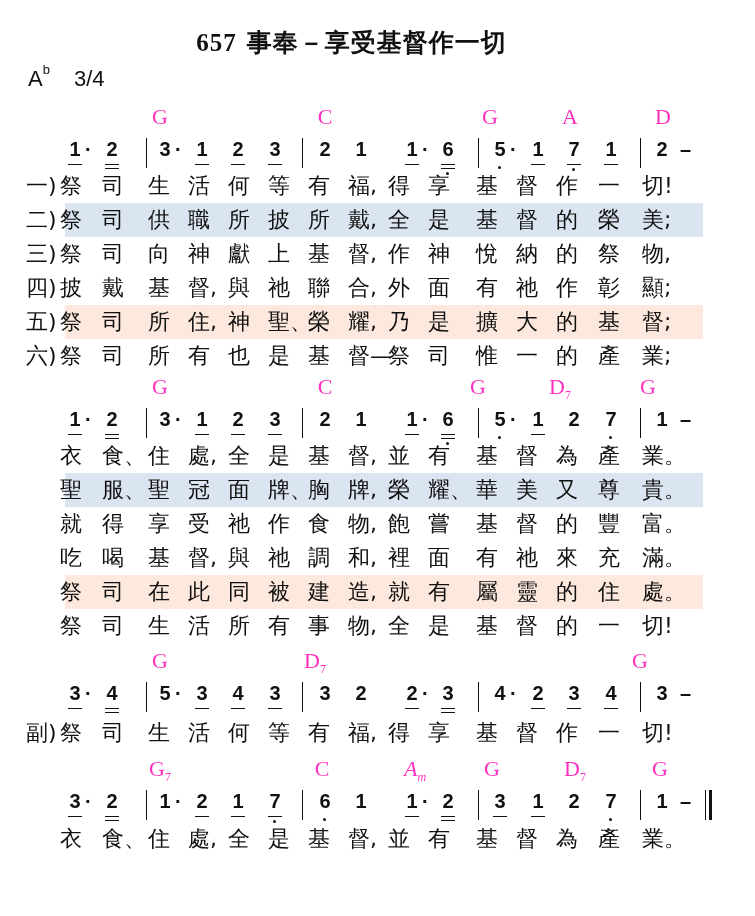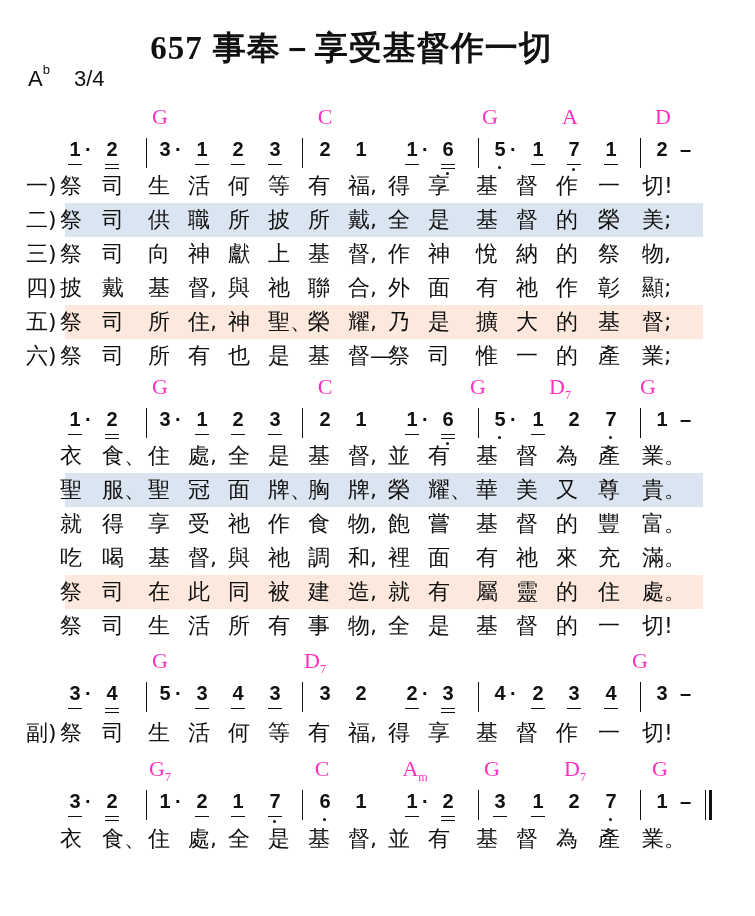--- a/index.html
+++ b/index.html
@@ -1,18 +1,18 @@
 <!DOCTYPE html>
 <html><head>
 <meta charset="utf-8">
 <style>
   html,body{margin:0;padding:0;background:#fff;}
   body{width:755px;height:916px;position:relative;overflow:hidden;font-family:"DejaVu Serif","Liberation Serif",serif;color:#111;}
   .abs{position:absolute;}
-  .title{left:0;width:638px;top:26px;text-align:center;font-size:33px;font-weight:bold;padding-left:65px;box-sizing:border-box;letter-spacing:1px;}
+  .title{left:0;width:638px;top:26px;text-align:center;font-size:25px;font-weight:bold;padding-left:65px;box-sizing:border-box;letter-spacing:1px;}
   .title .num{font-family:"Liberation Serif",serif;font-weight:bold;margin-right:10px;}
   .key{left:28px;top:66px;font-family:Liberation Sans, sans-serif;font-size:22px;}
   .key sup{font-size:13px;position:relative;top:-4px;}
   .key .meter{margin-left:24px;}
   .chord{font-family:"Liberation Serif",serif;font-size:22px;color:#ff2fbf;transform:translateX(-50%);}
   .chord sub{font-size:12px;}
   .note{font-family:"Liberation Sans",sans-serif;font-weight:bold;font-size:20px;width:14px;text-align:center;transform:translateX(-50%);height:38px;}
   .note .d{position:absolute;left:17px;top:0;font-weight:bold;}
   .note .u1{position:absolute;left:0;width:14px;top:26px;border-top:1.6px solid #111;}
   .note .u2{position:absolute;left:0;width:14px;top:30px;border-top:1.6px solid #111;}
@@ -102,21 +102,21 @@
     <div class="abs bar" style="left: 478px; top: 682px;"></div>
     <div class="abs note" style="left: 500px; top: 682px;"><span>4</span><span class="d">·</span></div>
     <div class="abs note" style="left: 538px; top: 682px;"><span>2</span><div class="u1"></div></div>
     <div class="abs note" style="left: 574px; top: 682px;"><span>3</span><div class="u1"></div></div>
     <div class="abs note" style="left: 611px; top: 682px;"><span>4</span><div class="u1"></div></div>
     <div class="abs bar" style="left: 640px; top: 682px;"></div>
     <div class="abs note" style="left: 662px; top: 682px;"><span>3</span></div>
     <div class="abs dash" style="left: 680px; top: 682px;">–</div>
     <div class="abs chord" style="left: 160px; top: 756px;"><span>G</span><sub>7</sub></div>
     <div class="abs chord" style="left: 322px; top: 756px;"><span>C</span></div>
-    <div class="abs chord" style="left: 415px; top: 756px;"><span>A</span><sub>m</sub></div>
+    <div class="abs chord" style="left: 415px; top: 756px; font-style: italic;"><span>A</span><sub>m</sub></div>
     <div class="abs chord" style="left: 492px; top: 756px;"><span>G</span></div>
     <div class="abs chord" style="left: 575px; top: 756px;"><span>D</span><sub>7</sub></div>
     <div class="abs chord" style="left: 660px; top: 756px;"><span>G</span></div>
     <div class="abs note" style="left: 75px; top: 790px;"><span>3</span><span class="d">·</span><div class="u1"></div></div>
     <div class="abs note" style="left: 112px; top: 790px;"><span>2</span><div class="u1"></div><div class="u2"></div></div>
     <div class="abs bar" style="left: 146px; top: 790px;"></div>
     <div class="abs note" style="left: 165px; top: 790px;"><span>1</span><span class="d">·</span></div>
     <div class="abs note" style="left: 202px; top: 790px;"><span>2</span><div class="u1"></div></div>
     <div class="abs note" style="left: 238px; top: 790px;"><span>1</span><div class="u1"></div></div>
     <div class="abs note" style="left: 275px; top: 790px;"><span>7</span><div class="u1"></div><div class="ld" style="top: 30px;"></div></div>

